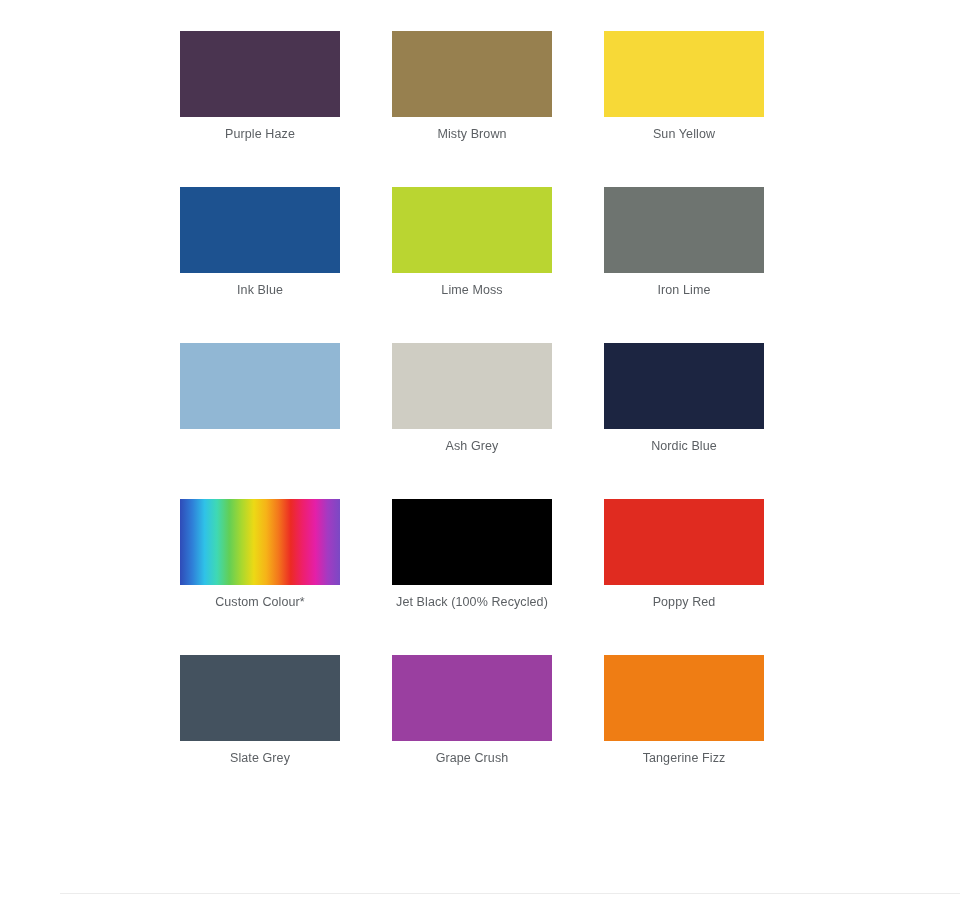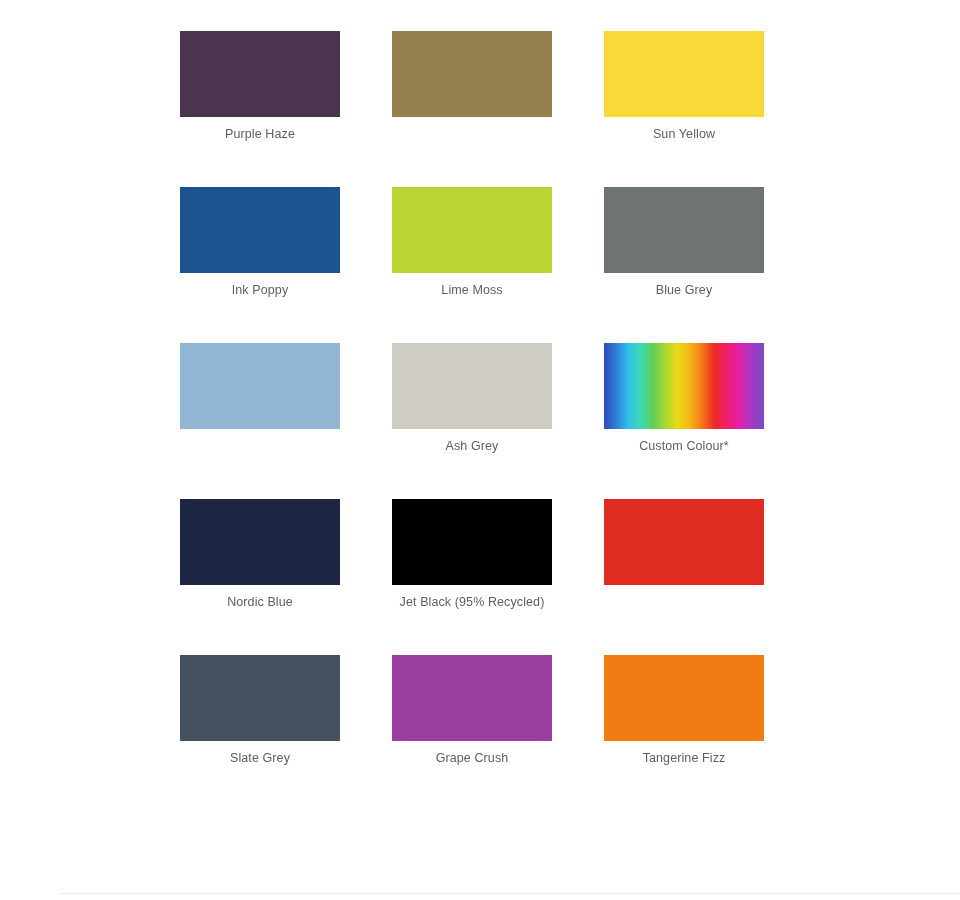--- a/index.html
+++ b/index.html
@@ -76,58 +76,60 @@
 
 <div id="palette-page">
 
   <div id="swatch-grid">
       <div class="swatch-cell">
         <div class="swatch-chip" style="background: rgb(74, 52, 80);"></div>
         <span class="swatch-label">Purple Haze</span>
       </div>
       <div class="swatch-cell">
         <div class="swatch-chip" style="background: rgb(151, 128, 79);"></div>
+        <span class="swatch-label">Misty Brown</span>
       </div>
       <div class="swatch-cell">
         <div class="swatch-chip" style="background: rgb(247, 217, 55);"></div>
         <span class="swatch-label">Sun Yellow</span>
       </div>
       <div class="swatch-cell">
         <div class="swatch-chip" style="background: rgb(29, 82, 144);"></div>
-        <span class="swatch-label">Ink Poppy</span>
+        <span class="swatch-label">Ink Blue</span>
       </div>
       <div class="swatch-cell">
         <div class="swatch-chip" style="background: rgb(186, 213, 49);"></div>
         <span class="swatch-label">Lime Moss</span>
       </div>
       <div class="swatch-cell">
         <div class="swatch-chip" style="background: rgb(110, 116, 112);"></div>
-        <span class="swatch-label">Blue Grey</span>
+        <span class="swatch-label">Iron Lime</span>
       </div>
       <div class="swatch-cell">
         <div class="swatch-chip" style="background: rgb(145, 183, 212);"></div>
       </div>
       <div class="swatch-cell">
         <div class="swatch-chip" style="background: rgb(207, 205, 195);"></div>
         <span class="swatch-label">Ash Grey</span>
       </div>
       <div class="swatch-cell">
+        <div class="swatch-chip" style="background: rgb(28, 37, 65);"></div>
+        <span class="swatch-label">Nordic Blue</span>
+      </div>
+      <div class="swatch-cell">
         <div class="swatch-chip" style="background: linear-gradient(to right, rgb(47, 75, 184), rgb(47, 127, 216), rgb(47, 194, 232), rgb(63, 217, 180), rgb(98, 207, 86), rgb(168, 216, 47), rgb(236, 217, 21), rgb(246, 179, 24), rgb(243, 118, 28), rgb(236, 42, 36), rgb(238, 31, 110), rgb(228, 31, 168), rgb(163, 59, 194), rgb(122, 73, 196));"></div>
         <span class="swatch-label">Custom Colour*</span>
       </div>
       <div class="swatch-cell">
-        <div class="swatch-chip" style="background: rgb(28, 37, 65);"></div>
-        <span class="swatch-label">Nordic Blue</span>
-      </div>
-      <div class="swatch-cell">
         <div class="swatch-chip" style="background: rgb(0, 0, 0);"></div>
-        <span class="swatch-label wide">Jet Black (95% Recycled)</span>
+        <span class="swatch-label wide">Jet Black (100% Recycled)</span>
       </div>
       <div class="swatch-cell">
         <div class="swatch-chip" style="background: rgb(224, 43, 32);"></div>
+        <span class="swatch-label">Poppy Red</span>
       </div>
       <div class="swatch-cell">
         <div class="swatch-chip" style="background: rgb(68, 82, 95);"></div>
         <span class="swatch-label">Slate Grey</span>
       </div>
       <div class="swatch-cell">
         <div class="swatch-chip" style="background: rgb(154, 63, 160);"></div>
         <span class="swatch-label">Grape Crush</span>
       </div>
       <div class="swatch-cell">

